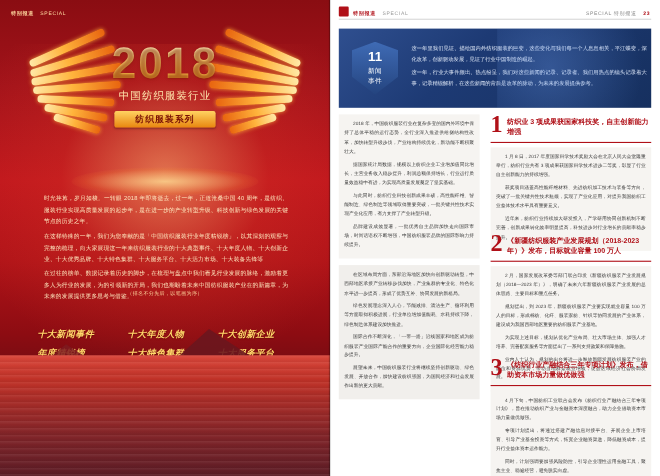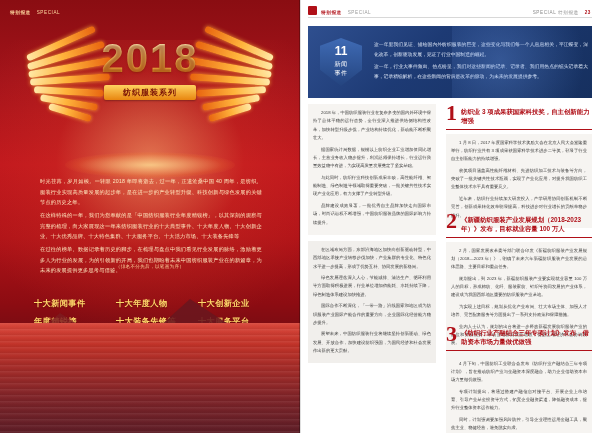--- a/index.html
+++ b/index.html
@@ -51,21 +51,21 @@
 
   .glow-disc{position:absolute;left:50%;top:152px;transform:translateX(-50%);
     width:170px;height:26px;border-radius:50%;
     background:radial-gradient(ellipse at 50% 50%, rgba(255,225,150,.75), rgba(255,150,50,.15) 60%, rgba(255,150,50,0) 75%);}
 
   .intro-box{position:absolute;left:40px;top:176px;width:222px;color:#ffe9c0;font-size:5.2px;
     line-height:2.05;text-align:justify;letter-spacing:.2px;}
   .intro-box p{margin:0 0 2px 0;}
 
   .awards-list{position:absolute;left:34px;top:298px;width:240px;
-    display:grid;grid-template-columns:1fr 1fr 1fr;gap:7px 6px;}
+    display:grid;grid-template-columns:1fr 1fr 1fr;gap:7px 6px;font-style:italic;}
   .awards-list div{color:#ffd96b;font-size:8.2px;font-weight:bold;letter-spacing:.4px;
     text-shadow:0 1px 1px rgba(90,10,0,.6);}
 
   .left-footer{position:absolute;left:0;top:264px;width:300px;text-align:center;color:#ffd9a0;font-size:4.6px;letter-spacing:.3px;}
 
   
   .right-page{position:absolute;left:300px;top:0;width:300px;height:433px;background:#fff;}
 
   .hdr{position:absolute;top:10px;font-size:4.6px;color:#8c8c8c;letter-spacing:.6px;}
   .hdr-l{left:10px;color:#b01018;font-weight:bold;}
@@ -131,39 +131,40 @@
         <span></span>
         <span></span>
         <span></span>
         <span></span>
         <span></span>
         <span></span>
     </div>
 
     <div class="award-title">
       <div class="year">2018</div>
+      <div class="sub1">中国纺织服装行业</div>
       <div class="ribbon">纺织服装系列</div>
     </div>
 
     <div class="glow-disc"></div>
 
     <div class="intro-box">
       <p>时光荏苒，岁月如梭。一转眼 2018 年即将逝去，过一年，正道沧桑中国 40 周年，是纺织、服装行业实现高质量发展的起步年，是在进一步的产业转型升级、科技创新与绿色发展的关键节点的历史之年。</p>
       <p>在这样特殊的一年，我们为您奉献的是「中国纺织服装行业年度精锐榜」，以其深刻的观察与完整的梳理，向大家展现这一年来纺织服装行业的十大典型事件、十大年度人物、十大创新企业、十大优秀品牌、十大特色集群、十大服务平台、十大活力市场、十大装备先锋等</p>
       <p>在过往的榜单、数据记录着历史的脚步，在梳理与盘点中我们看见行业发展的脉络，激励着更多人为行业的发展，为的引领新的开局，我们也期盼着未来中国纺织服装产业在的新篇章，为未来的发展提供更多思考与借鉴。</p>
     </div>
 
     <div class="left-footer">（排名不分先后，以笔画为序）</div>
 
     <div class="awards-list">
       <div>十大新闻事件</div>
       <div>十大年度人物</div>
       <div>十大创新企业</div>
       <div>年度精锐榜</div>
-      <div>十大装备先锋等</div>
+      <div>十大特色集群</div>
       <div>十大服务平台</div>
       <div>十大活力市场</div>
       <div>十大装备先锋</div>
     </div>
 
     <div class="mountain m1"></div>
     <div class="mountain m2"></div>
     <div class="mountain m3"></div>
     <div class="water"></div>
 

